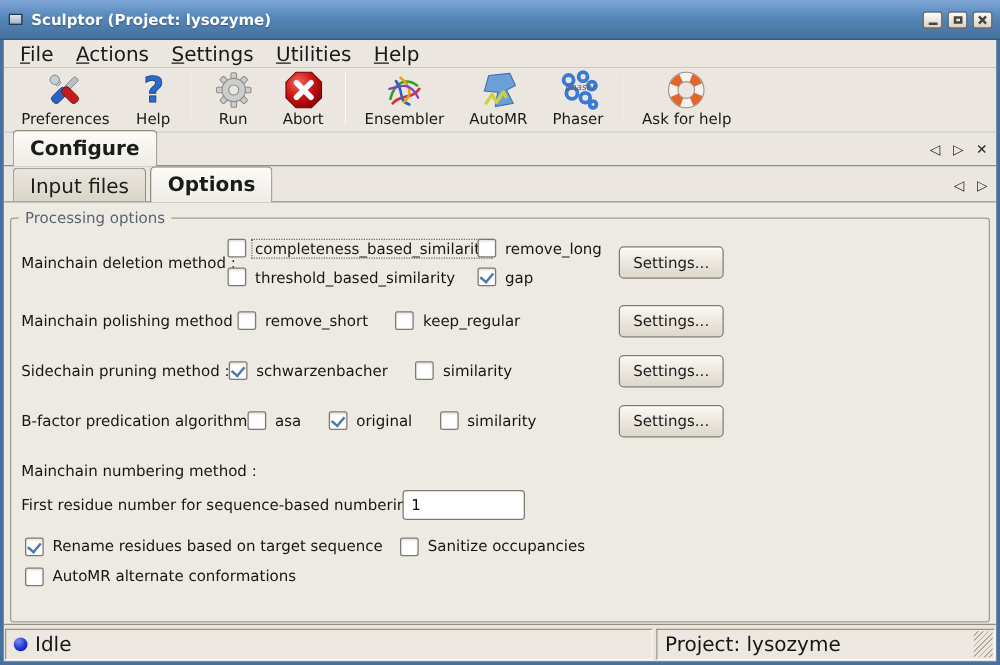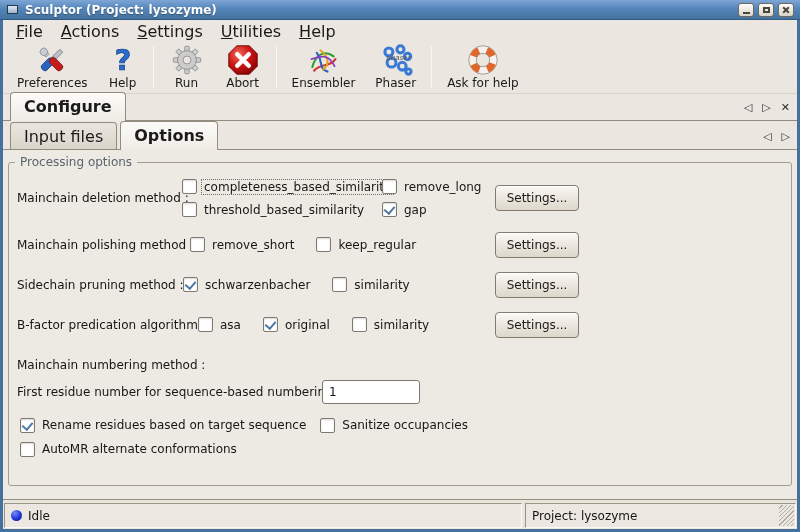--- a/index.html
+++ b/index.html
@@ -3,21 +3,21 @@
 <meta charset="utf-8">
 <style>
   html,body{margin:0;padding:0;background:#888;}
   *{box-sizing:border-box;}
   body{font-family:"DejaVu Sans",sans-serif;}
 
   .window{width:800px;height:532px;display:flex;flex-direction:column;
     background:#46719f;padding:0 3px 3px;position:relative;overflow:hidden;}
 
   
-  .titlebar{height:20px;flex:none;display:flex;align-items:center;
+  .titlebar{height:32px;flex:none;display:flex;align-items:center;
     background:linear-gradient(#7ea6d6,#5586ba 45%,#44729d);
     border-bottom:1px solid #2e5a85;padding:0 4px;margin:0 -3px;}
   .app-icon{width:11px;height:9px;background:linear-gradient(#dfe7ef,#9fb4c9);
     border:1px solid #24384e;margin:0 7px 0 3px;flex:none;}
   .title-text{color:#fff;font-weight:bold;font-size:12px;text-shadow:0 1px 1px rgba(0,0,0,.35);
     white-space:nowrap;flex:1;}
   .win-controls{display:flex;gap:4px;margin-right:2px;}
   .winbtn{width:16px;height:14px;border-radius:3px;border:1px solid #6f6a60;
     background:linear-gradient(#fefdfb,#d8d3c9);display:flex;align-items:center;justify-content:center;}
   .g-min{width:7px;height:2px;background:#4b463d;margin-top:6px;}
@@ -98,21 +98,21 @@
     border-bottom:5px solid #3c3c3c;}
   .tri-down{width:0;height:0;border-left:4px solid transparent;border-right:4px solid transparent;
     border-top:5px solid #3c3c3c;}
 
   .txt{width:98px;height:24px;border:1px solid #7e7970;border-radius:3px;background:#fff;
     font-family:"DejaVu Sans",sans-serif;font-size:12px;color:#111;padding:0 6px;}
 
   
   .statusbar{height:29px;flex:none;display:flex;gap:3px;background:#e9e5dd;padding:3px 1px 1px;}
   .scell{border:1px solid;border-color:#9b9588 #fbfaf6 #fbfaf6 #9b9588;background:#ece8e1;
-    display:flex;align-items:center;font-size:12px;color:#161616;padding:0 6px;position:relative;}
+    display:flex;align-items:center;font-size:16px;color:#161616;padding:0 6px;position:relative;}
   .scell.left{flex:1;}
   .scell.right{width:271px;flex:none;}
   .ball{width:11px;height:11px;border-radius:50%;flex:none;margin-right:6px;
     background:radial-gradient(circle at 35% 28%,#7a8cf5,#2033d6 55%,#0a1692);}
   .grip{position:absolute;right:1px;top:1px;bottom:1px;width:15px;
     background:repeating-linear-gradient(135deg,transparent 0 2px,#b3ad9f 2px 3px);}
 </style>
 </head>
 <body>
 
@@ -198,20 +198,27 @@
     <div class="tsep"></div>
     <div class="tool">
       <svg width="38" height="33" viewBox="0 0 38 36" fill="none" stroke-linecap="round">
         <path d="M7 26 C11 10, 22 7, 31 14" stroke="#2f9e2f" stroke-width="2.4"></path>
         <path d="M9 30 C17 21, 26 27, 33 17" stroke="#d23535" stroke-width="2.4"></path>
         <path d="M12 10 C20 20, 13 27, 24 31" stroke="#2b62be" stroke-width="2.4"></path>
         <path d="M16 7 C24 13, 28 22, 19 29" stroke="#e2a11c" stroke-width="2.2"></path>
         <path d="M6 17 C15 15, 24 9, 32 25" stroke="#8a3fc0" stroke-width="2"></path>
       </svg>
       <span class="tlabel">Ensembler</span>
+    </div>
+    <div class="tool">
+      <svg width="36" height="33" viewBox="0 0 36 36">
+        <path d="M9 5 L28 3 L33 14 L25 18 L31 30 L15 33 L17 20 L5 19 Z" fill="#6aa0d8" stroke="#3c72ae" stroke-width="1"></path>
+        <path d="M6 31 L12 22 L16 29 L22 20 L25 25" fill="none" stroke="#cfd23c" stroke-width="3" stroke-linejoin="round"></path>
+      </svg>
+      <span class="tlabel">AutoMR</span>
     </div>
     <div class="tool">
       <svg width="38" height="33" viewBox="0 0 38 36">
         <g fill="none" stroke="#3a7ad6" stroke-width="3.4">
           <circle cx="11" cy="9" r="4.5"></circle>
           <circle cx="24" cy="6" r="4"></circle>
           <circle cx="32" cy="14" r="3.6"></circle>
           <circle cx="14" cy="21" r="5"></circle>
           <circle cx="26" cy="25" r="4.4"></circle>
           <circle cx="33" cy="31" r="3"></circle>

